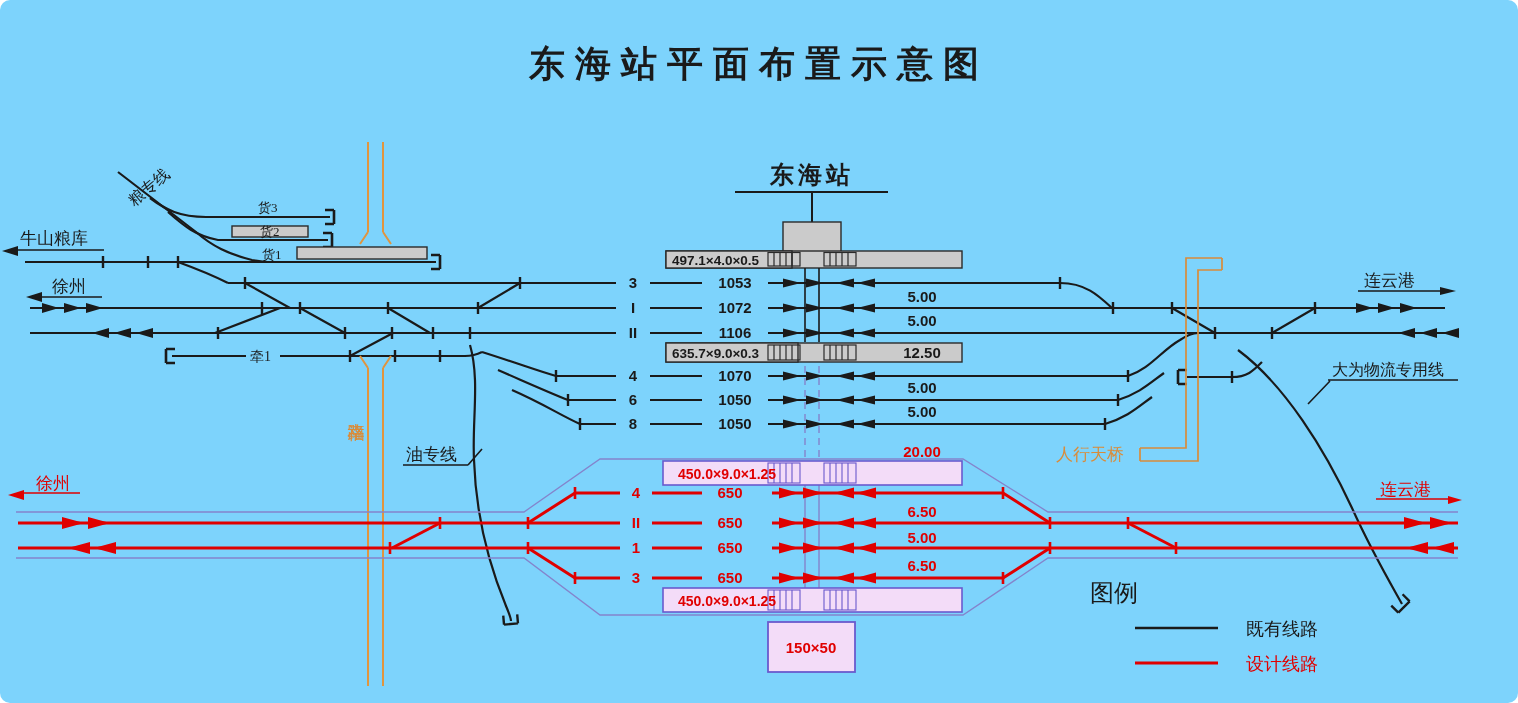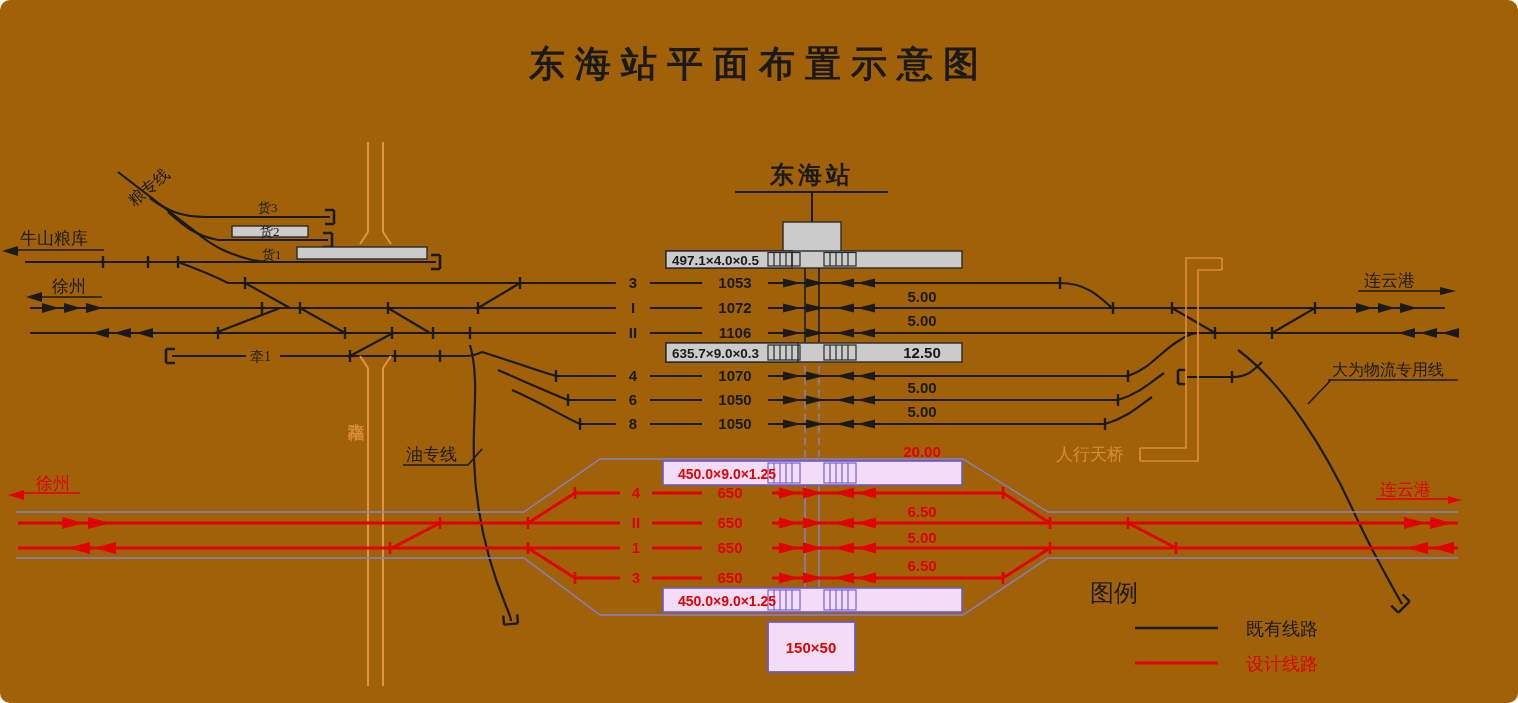--- a/index.html
+++ b/index.html
@@ -1,16 +1,16 @@
 <!DOCTYPE html>
 <html><head>
 <meta charset="utf-8">
 <style>
   html,body{margin:0;padding:0;background:#ffffff;}
-  .canvas{position:relative;width:1518px;height:703px;background:#a16207;border-radius:10px;overflow:hidden;}
+  .canvas{position:relative;width:1518px;height:703px;background:#7dd3fc;border-radius:10px;overflow:hidden;}
   svg{position:absolute;left:0;top:0;}
   text{user-select:none;}
   .cn{font-family:"Liberation Serif",serif;fill:#1a1a1a;}
   .cnb{font-family:"Liberation Sans",sans-serif;font-weight:bold;fill:#1a1a1a;}
   .num{font-family:"Liberation Sans",sans-serif;font-weight:bold;fill:#1a1a1a;}
   .rednum{font-family:"Liberation Sans",sans-serif;font-weight:bold;fill:#e00000;}
   .redcn{font-family:"Liberation Serif",serif;fill:#e00000;}
   .orcn{font-family:"Liberation Serif",serif;fill:#d98c3a;}
   .vert{writing-mode:vertical-rl;text-orientation:upright;}
 </style>

